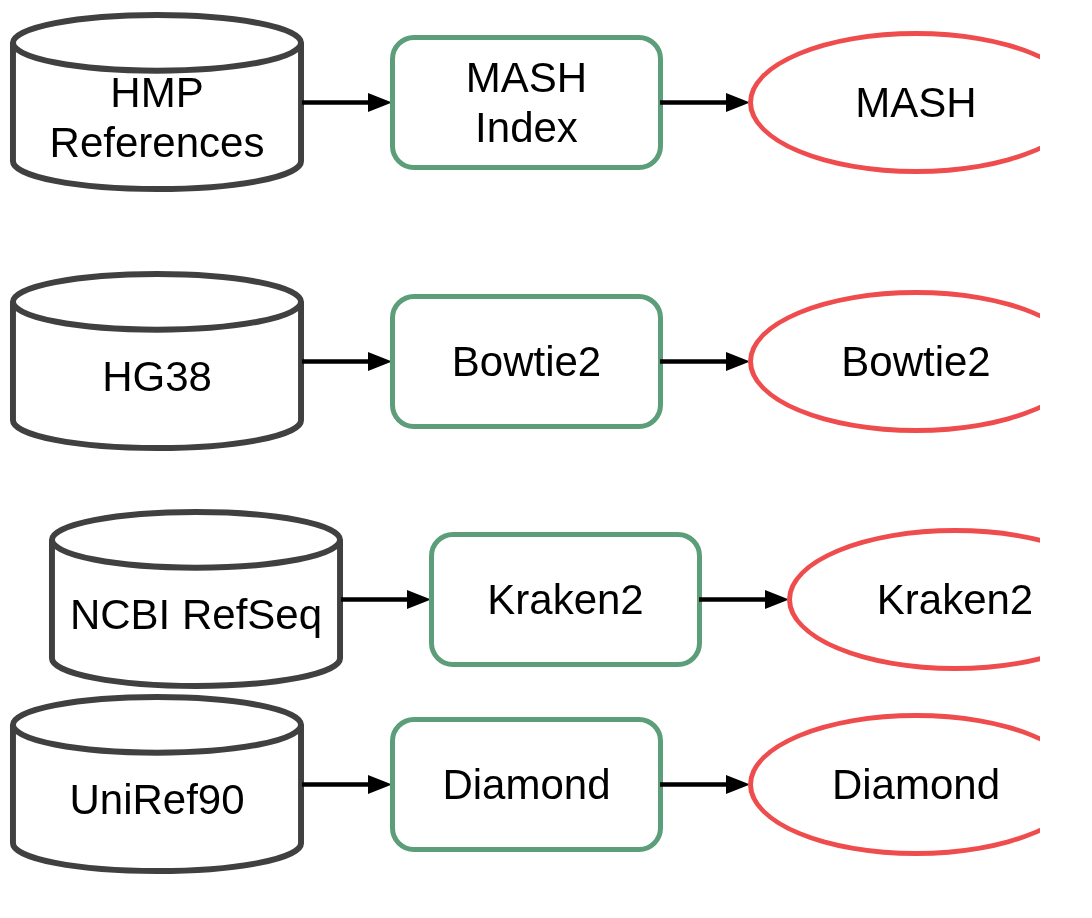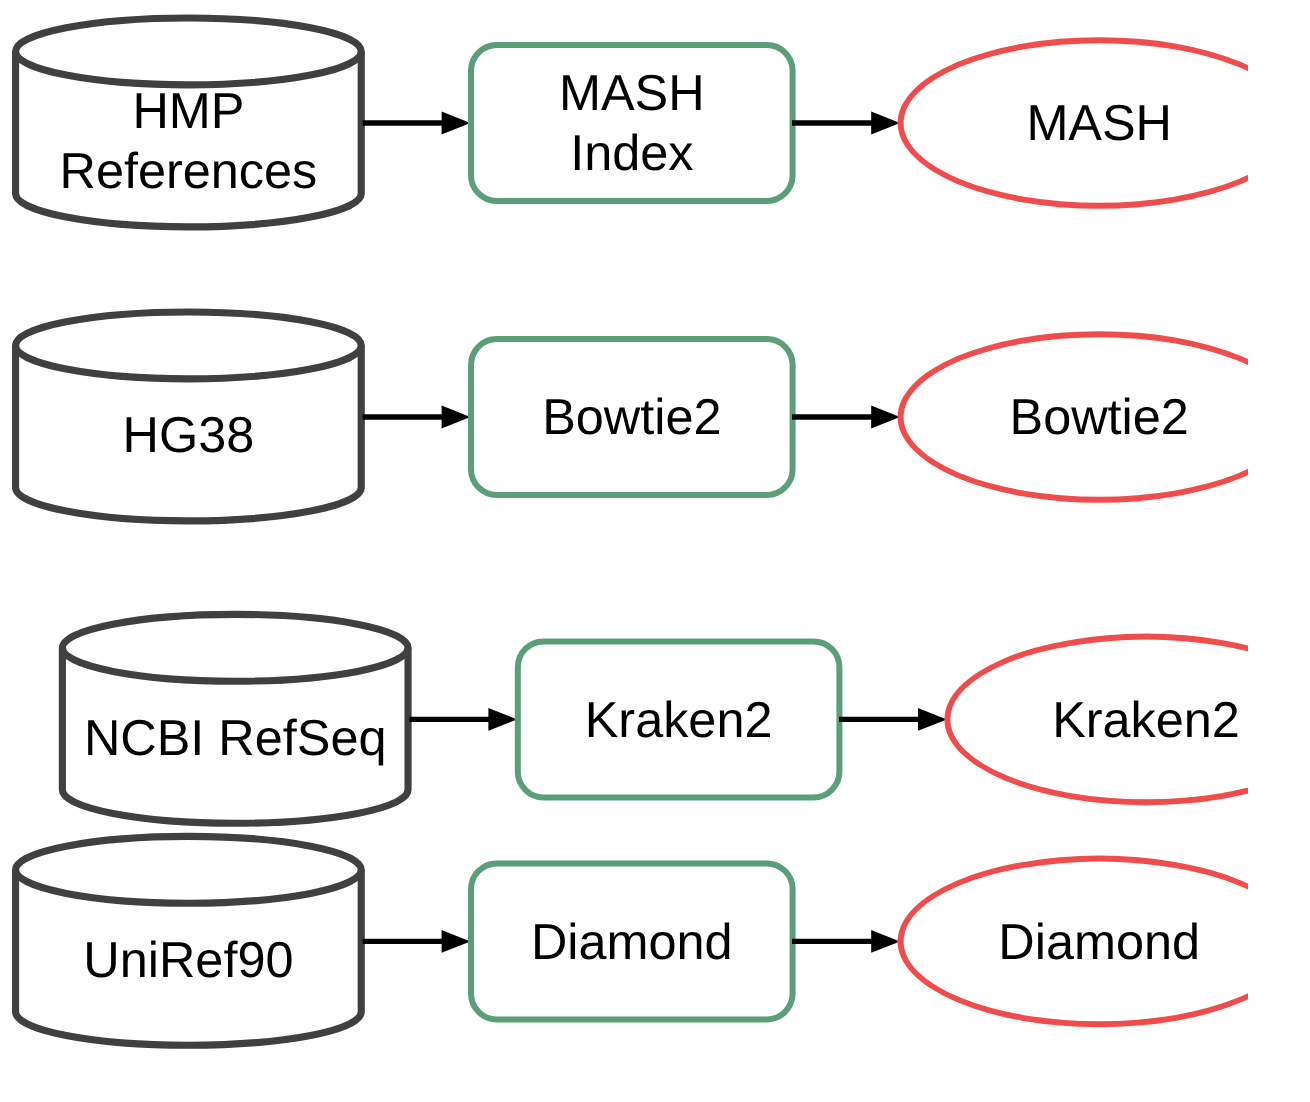--- a/index.html
+++ b/index.html
@@ -10,21 +10,21 @@
   }
   #canvas {
     position: relative;
     width: 1040px;
     height: 918px;
     background: var(--bg, #ffffff);
     overflow: hidden;
   }
   .row { position: absolute; left: 0; width: 1092px; height: 185px; }
   .row:nth-of-type(1) { top: 10px; }
-  .row:nth-of-type(2) { top: 255px; }
+  .row:nth-of-type(2) { top: 269px; }
   .row:nth-of-type(3) { top: 507px; margin-left: 39px; }
   .row:nth-of-type(4) { top: 692px; }
 
   
   .cyl { position: absolute; left: 8px; top: 0; width: 298px; height: 185px; }
   .cyl svg { position: absolute; inset: 0; width: 100%; height: 100%; }
   .cyl .shape-stroke { stroke: var(--cyl-stroke, #404040); }
   .cyl-label {
     position: absolute; inset: 0;
     padding-top: 30px;

